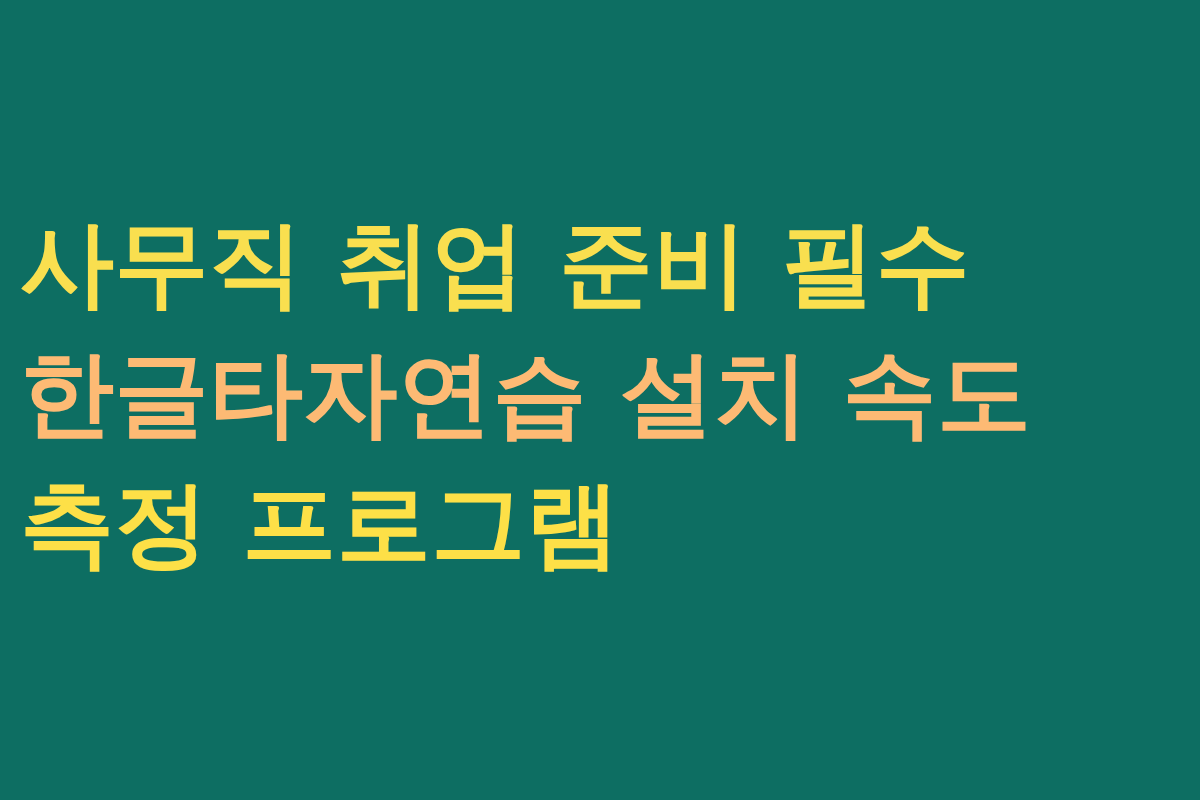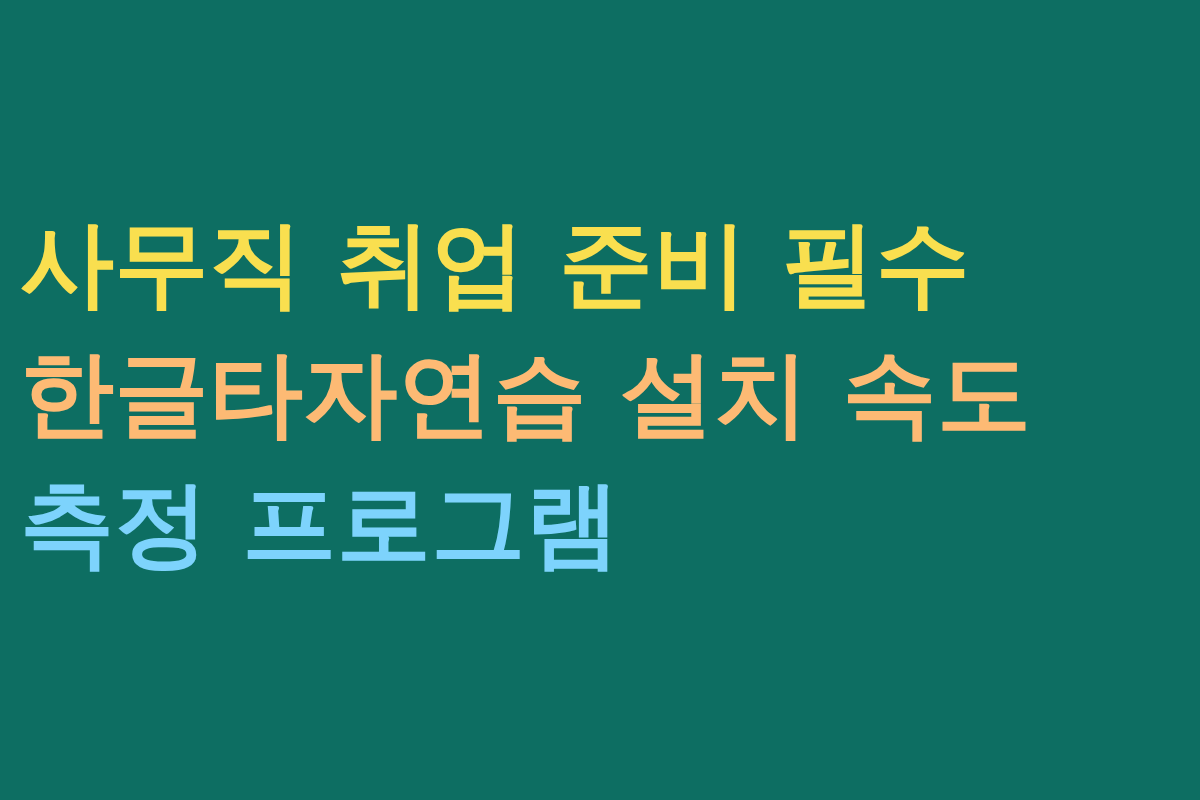--- a/index.html
+++ b/index.html
@@ -60,17 +60,17 @@
 <body>
 
 <div id="banner" style="background: rgb(13, 110, 98);">
 
   <div id="headline">
 
     <span class="headline-line line-1" style="color: rgb(249, 223, 79);">사무직 취업 준비 필수</span>
 
     <span class="headline-line line-2" style="color: #fdba74;">한글타자연습 설치 속도</span>
 
-    <span class="headline-line line-3" style="color: #7dd3fc;">측정 프로그램</span>
+    <span class="headline-line line-3" style="color: #fde047;">측정 프로그램</span>
 
   </div>
 
 </div>
 
 </body></html>

